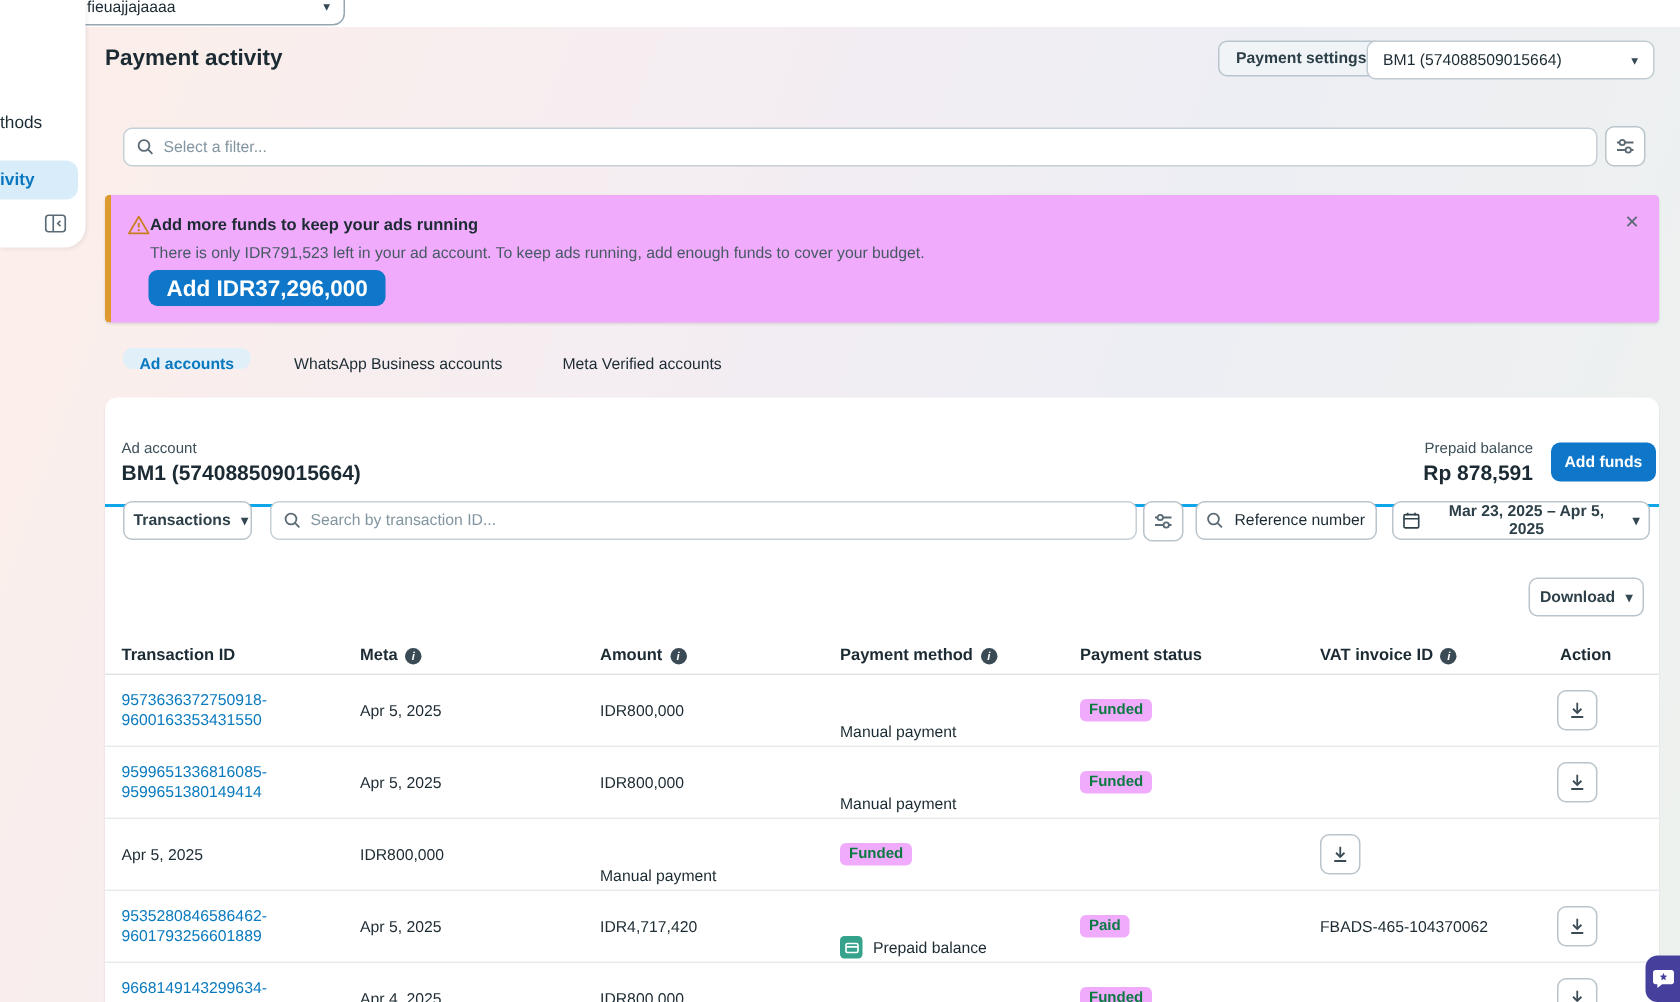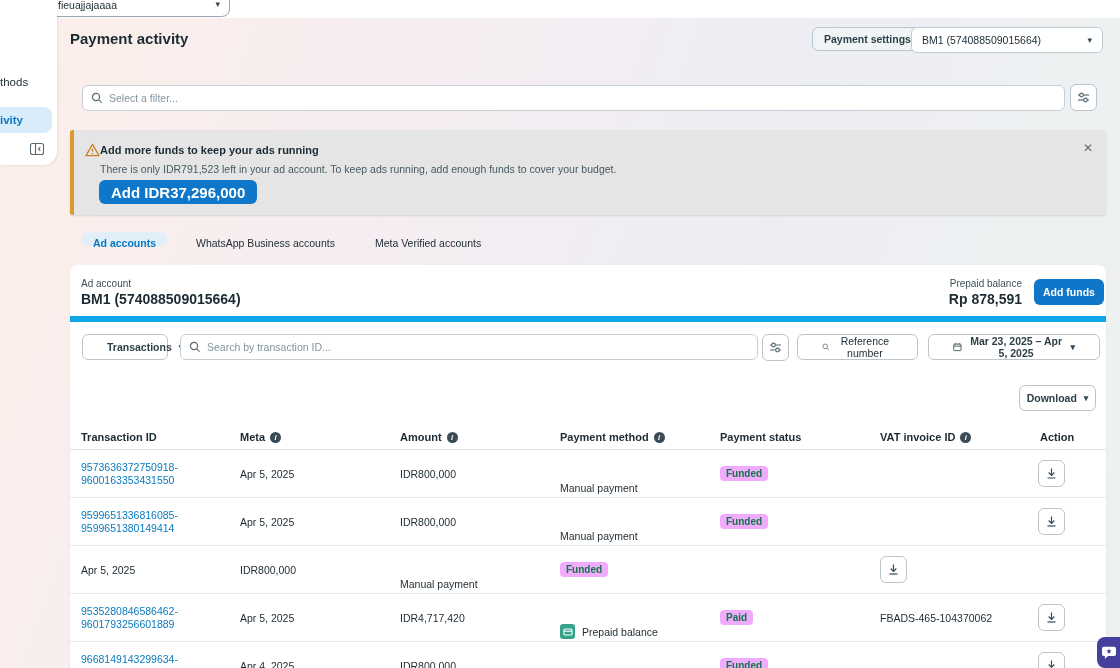--- a/index.html
+++ b/index.html
@@ -37,46 +37,46 @@
 
   .filter-bar { position:absolute; top:85px; left:82px; width:983px; height:26px; background:#fff;
     border:1px solid #c6cfd6; border-radius:6px; display:flex; align-items:center; padding:0 8px; gap:6px; }
   .filter-bar input, .search-box input { border:none; outline:none; flex:1; font-size:10.5px;
     font-family:inherit; color:#1c2b33; background:transparent; }
   input::placeholder { color:#8295a0; }
   .sq-btn { position:absolute; width:27px; height:27px; background:#fff; border:1px solid #b9c4cb;
     border-radius:6px; display:flex; align-items:center; justify-content:center; cursor:pointer; }
   .sq-btn.f1 { top:84px; left:1070px; }
 
-  .banner { position:absolute; top:130px; left:70px; width:1036px; height:85px; background:#e5e5e5;
+  .banner { position:absolute; top:130px; left:70px; width:1036px; height:85px; background:#f0abfc;
     border-left:4px solid #dd9a2e; border-radius:3px; box-shadow:0 1px 2px rgba(0,0,0,.12); }
   .banner-title { position:absolute; top:14px; left:26px; font-size:11px; font-weight:bold; color:#1c2b33; }
   .warn-ic { position:absolute; top:13px; left:11px; }
   .banner-body { position:absolute; top:33px; left:26px; font-size:10.5px; color:#465a63; }
   .banner-btn { position:absolute; top:50px; left:25px; height:24px; padding:0 12px; background:#0e77c9;
     color:#fff; border:none; border-radius:6px; font-size:15px; font-weight:bold; cursor:pointer; }
   .banner-close { position:absolute; top:11px; right:13px; font-size:12px; color:#5a6a74; background:none;
     border:none; cursor:pointer; }
 
   .tabs { position:absolute; top:232px; left:82px; display:flex; gap:18px; align-items:center; }
   .tab { font-size:10.5px; color:#1c2b33; height:14px; line-height:23px; padding:0 11px; cursor:pointer; }
   .tab.active { background:#e1eff9; border-radius:6px; color:#0a78be; font-weight:bold; }
 
   .card { position:absolute; top:265px; left:70px; width:1036px; height:410px; background:#fff;
     border-radius:8px 8px 0 0; box-shadow:0 1px 2px rgba(0,0,0,.08); overflow:hidden; }
-  .acct-row { position:absolute; top:0; left:0; width:1036px; height:57px; border-bottom:6px solid #0ea5e9; }
+  .acct-row { position:absolute; top:16px; left:0; width:1036px; height:57px; border-bottom:2px solid #0ea5e9; }
   .acct-label { position:absolute; top:13px; left:11px; font-size:10px; color:#3d4f59; }
   .acct-name { position:absolute; top:26px; left:11px; font-size:14px; font-weight:bold; color:#1c2b33; }
   .bal-label { position:absolute; top:13px; right:84px; font-size:10px; color:#3d4f59; }
   .bal-value { position:absolute; top:26px; right:84px; font-size:14px; font-weight:bold; color:#1c2b33; }
   .addfunds-btn { position:absolute; top:14px; left:964px; height:26px; padding:0 9px; background:#0e77c9;
     color:#fff; border:none; border-radius:6px; font-size:10.5px; font-weight:bold; cursor:pointer; }
 
   .tool-btn { position:absolute; top:69px; height:26px; background:#fff; border:1px solid #b9c4cb;
-    border-radius:6px; display:flex; align-items:center; gap:7px; padding:0 24px; font-size:10.5px;
+    border-radius:6px; display:flex; align-items:center; gap:7px; padding:0 6px; font-size:10.5px;
     font-weight:bold; color:#2d3f48; cursor:pointer; }
   .trans-btn { left:12px; width:86px; }
   .search-box { position:absolute; top:69px; left:110px; width:578px; height:26px; background:#fff;
     border:1px solid #c6cfd6; border-radius:6px; display:flex; align-items:center; gap:6px; padding:0 8px; }
   .sq-btn.f2 { position:absolute; top:69px; left:692px; }
   .ref-btn { left:727px; width:121px; font-weight:normal; color:#1c2b33; }
   .date-btn { left:858px; width:172px; }
   .date-btn .caret { margin-left:auto; }
   .download-btn { position:absolute; top:120px; left:949px; width:77px; height:26px; background:#fff;
     border:1px solid #b9c4cb; border-radius:6px; font-size:10.5px; font-weight:bold; color:#2d3f48;

